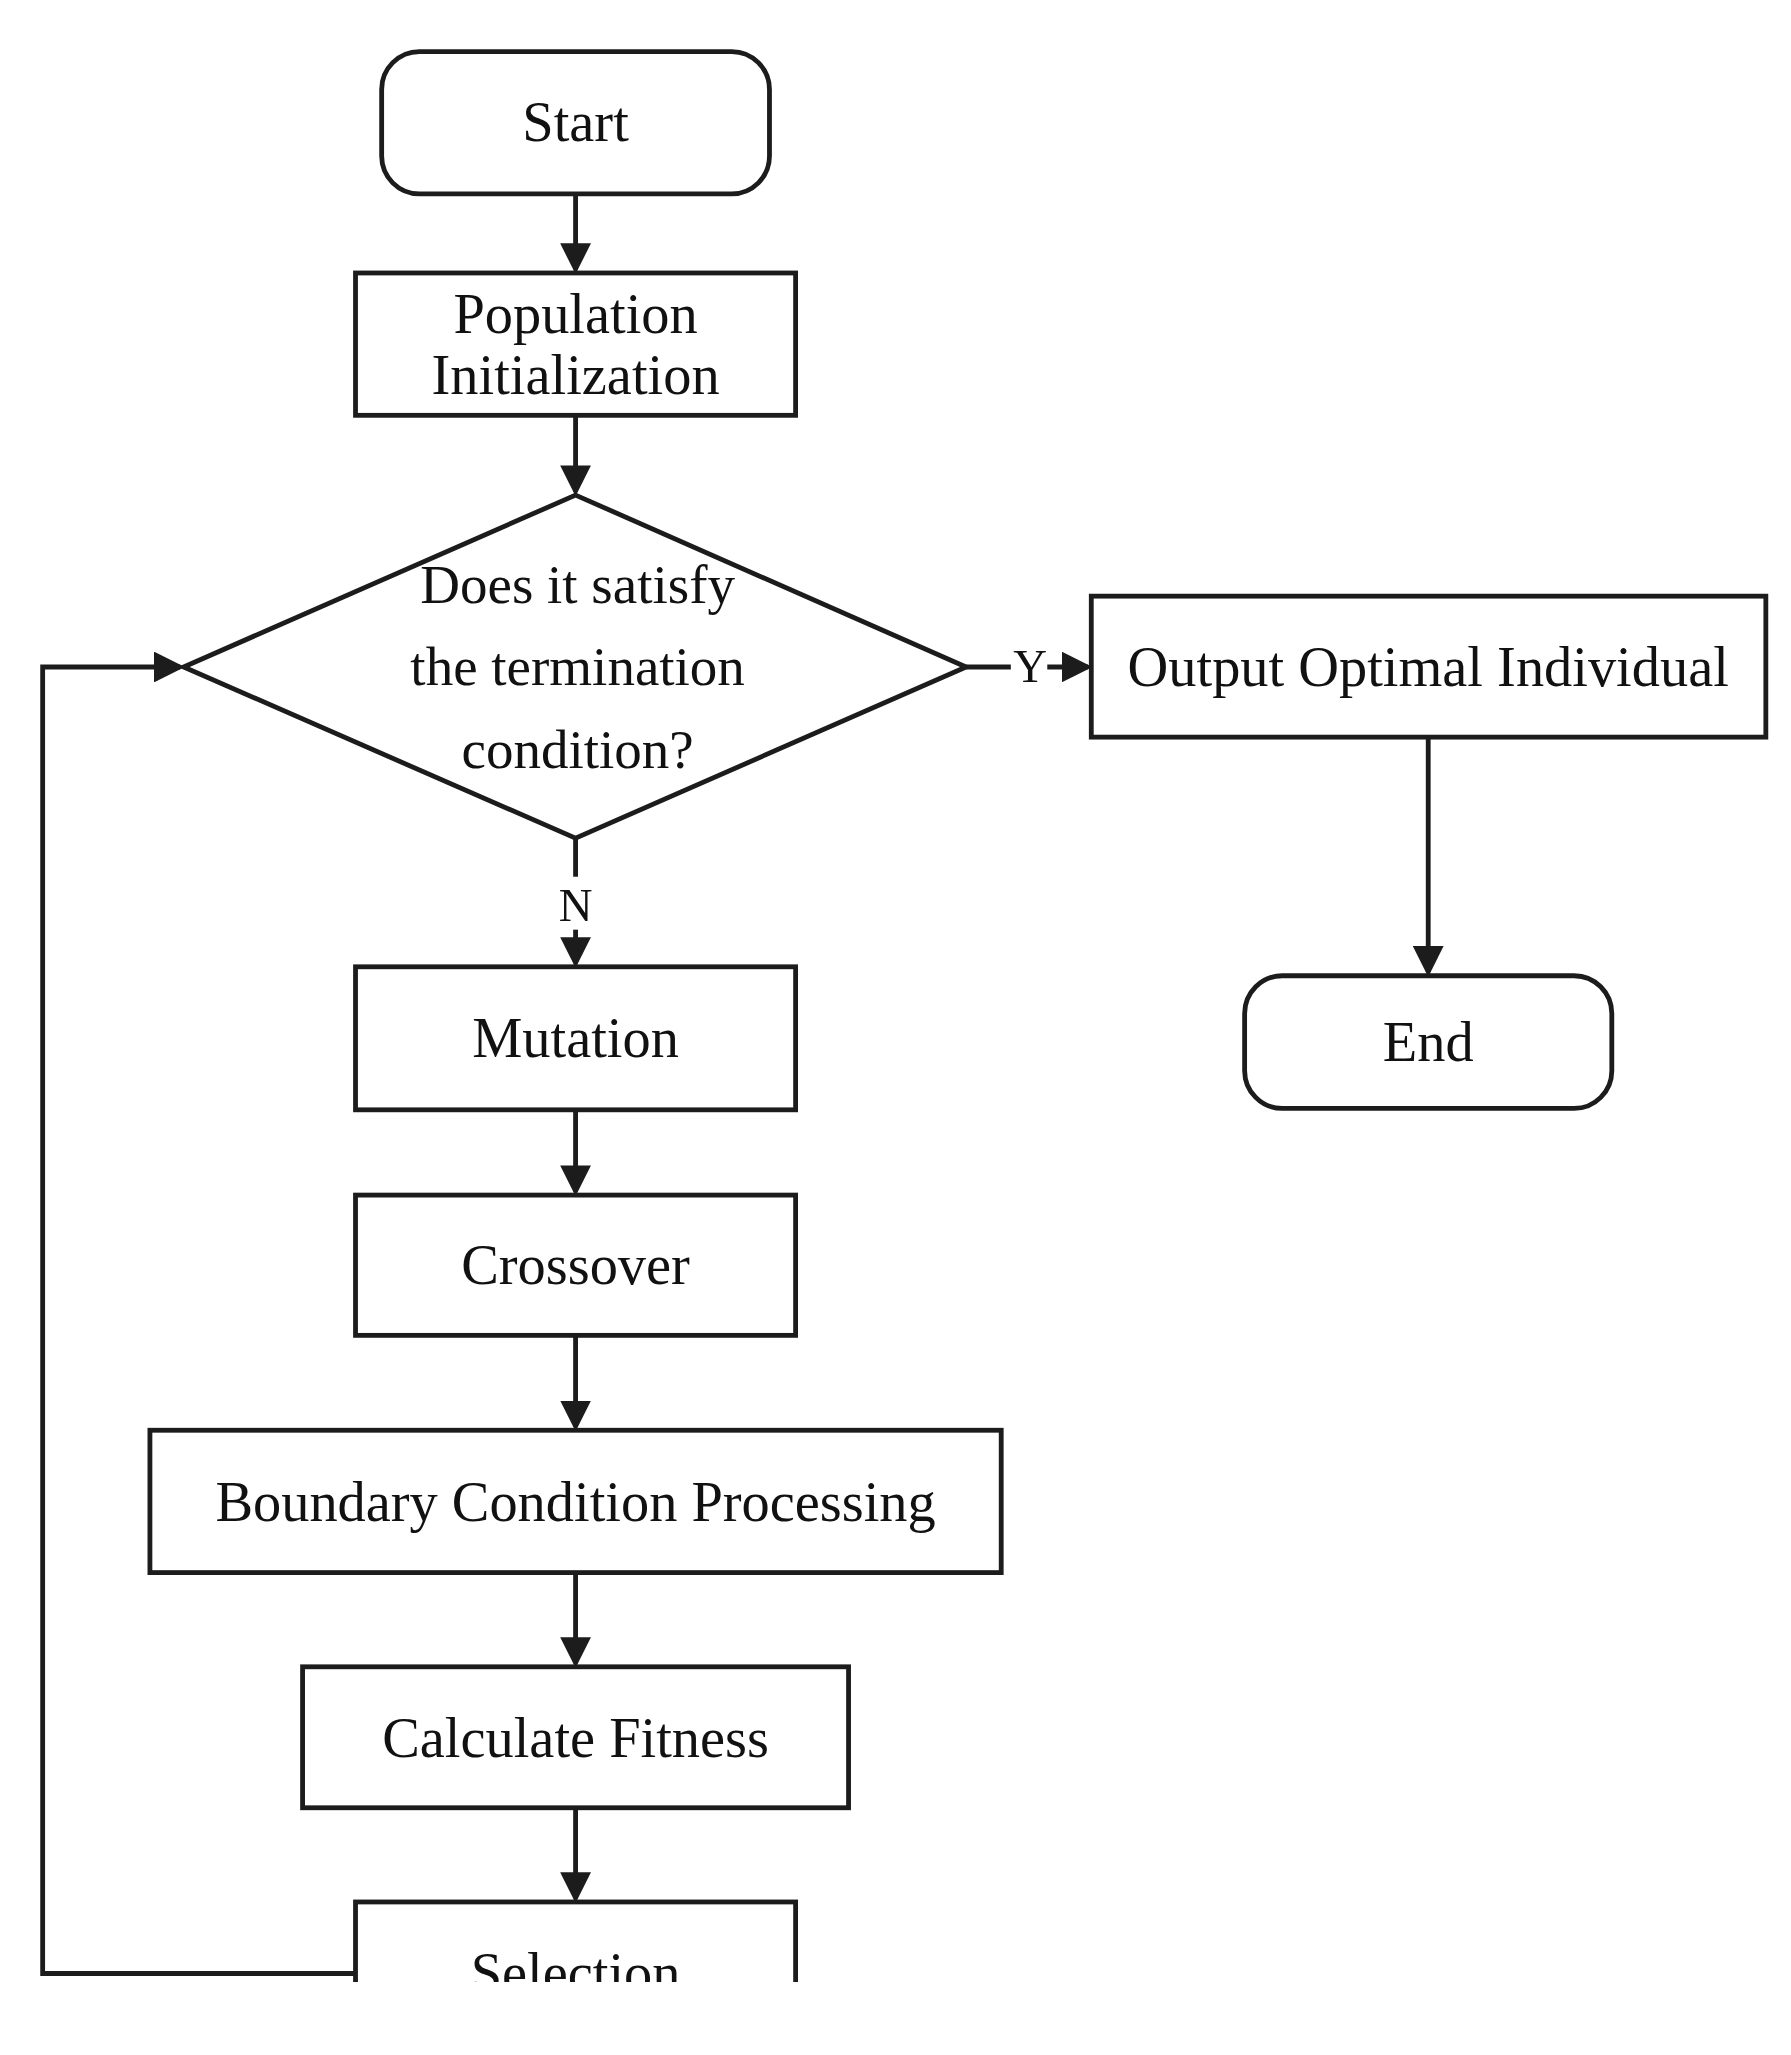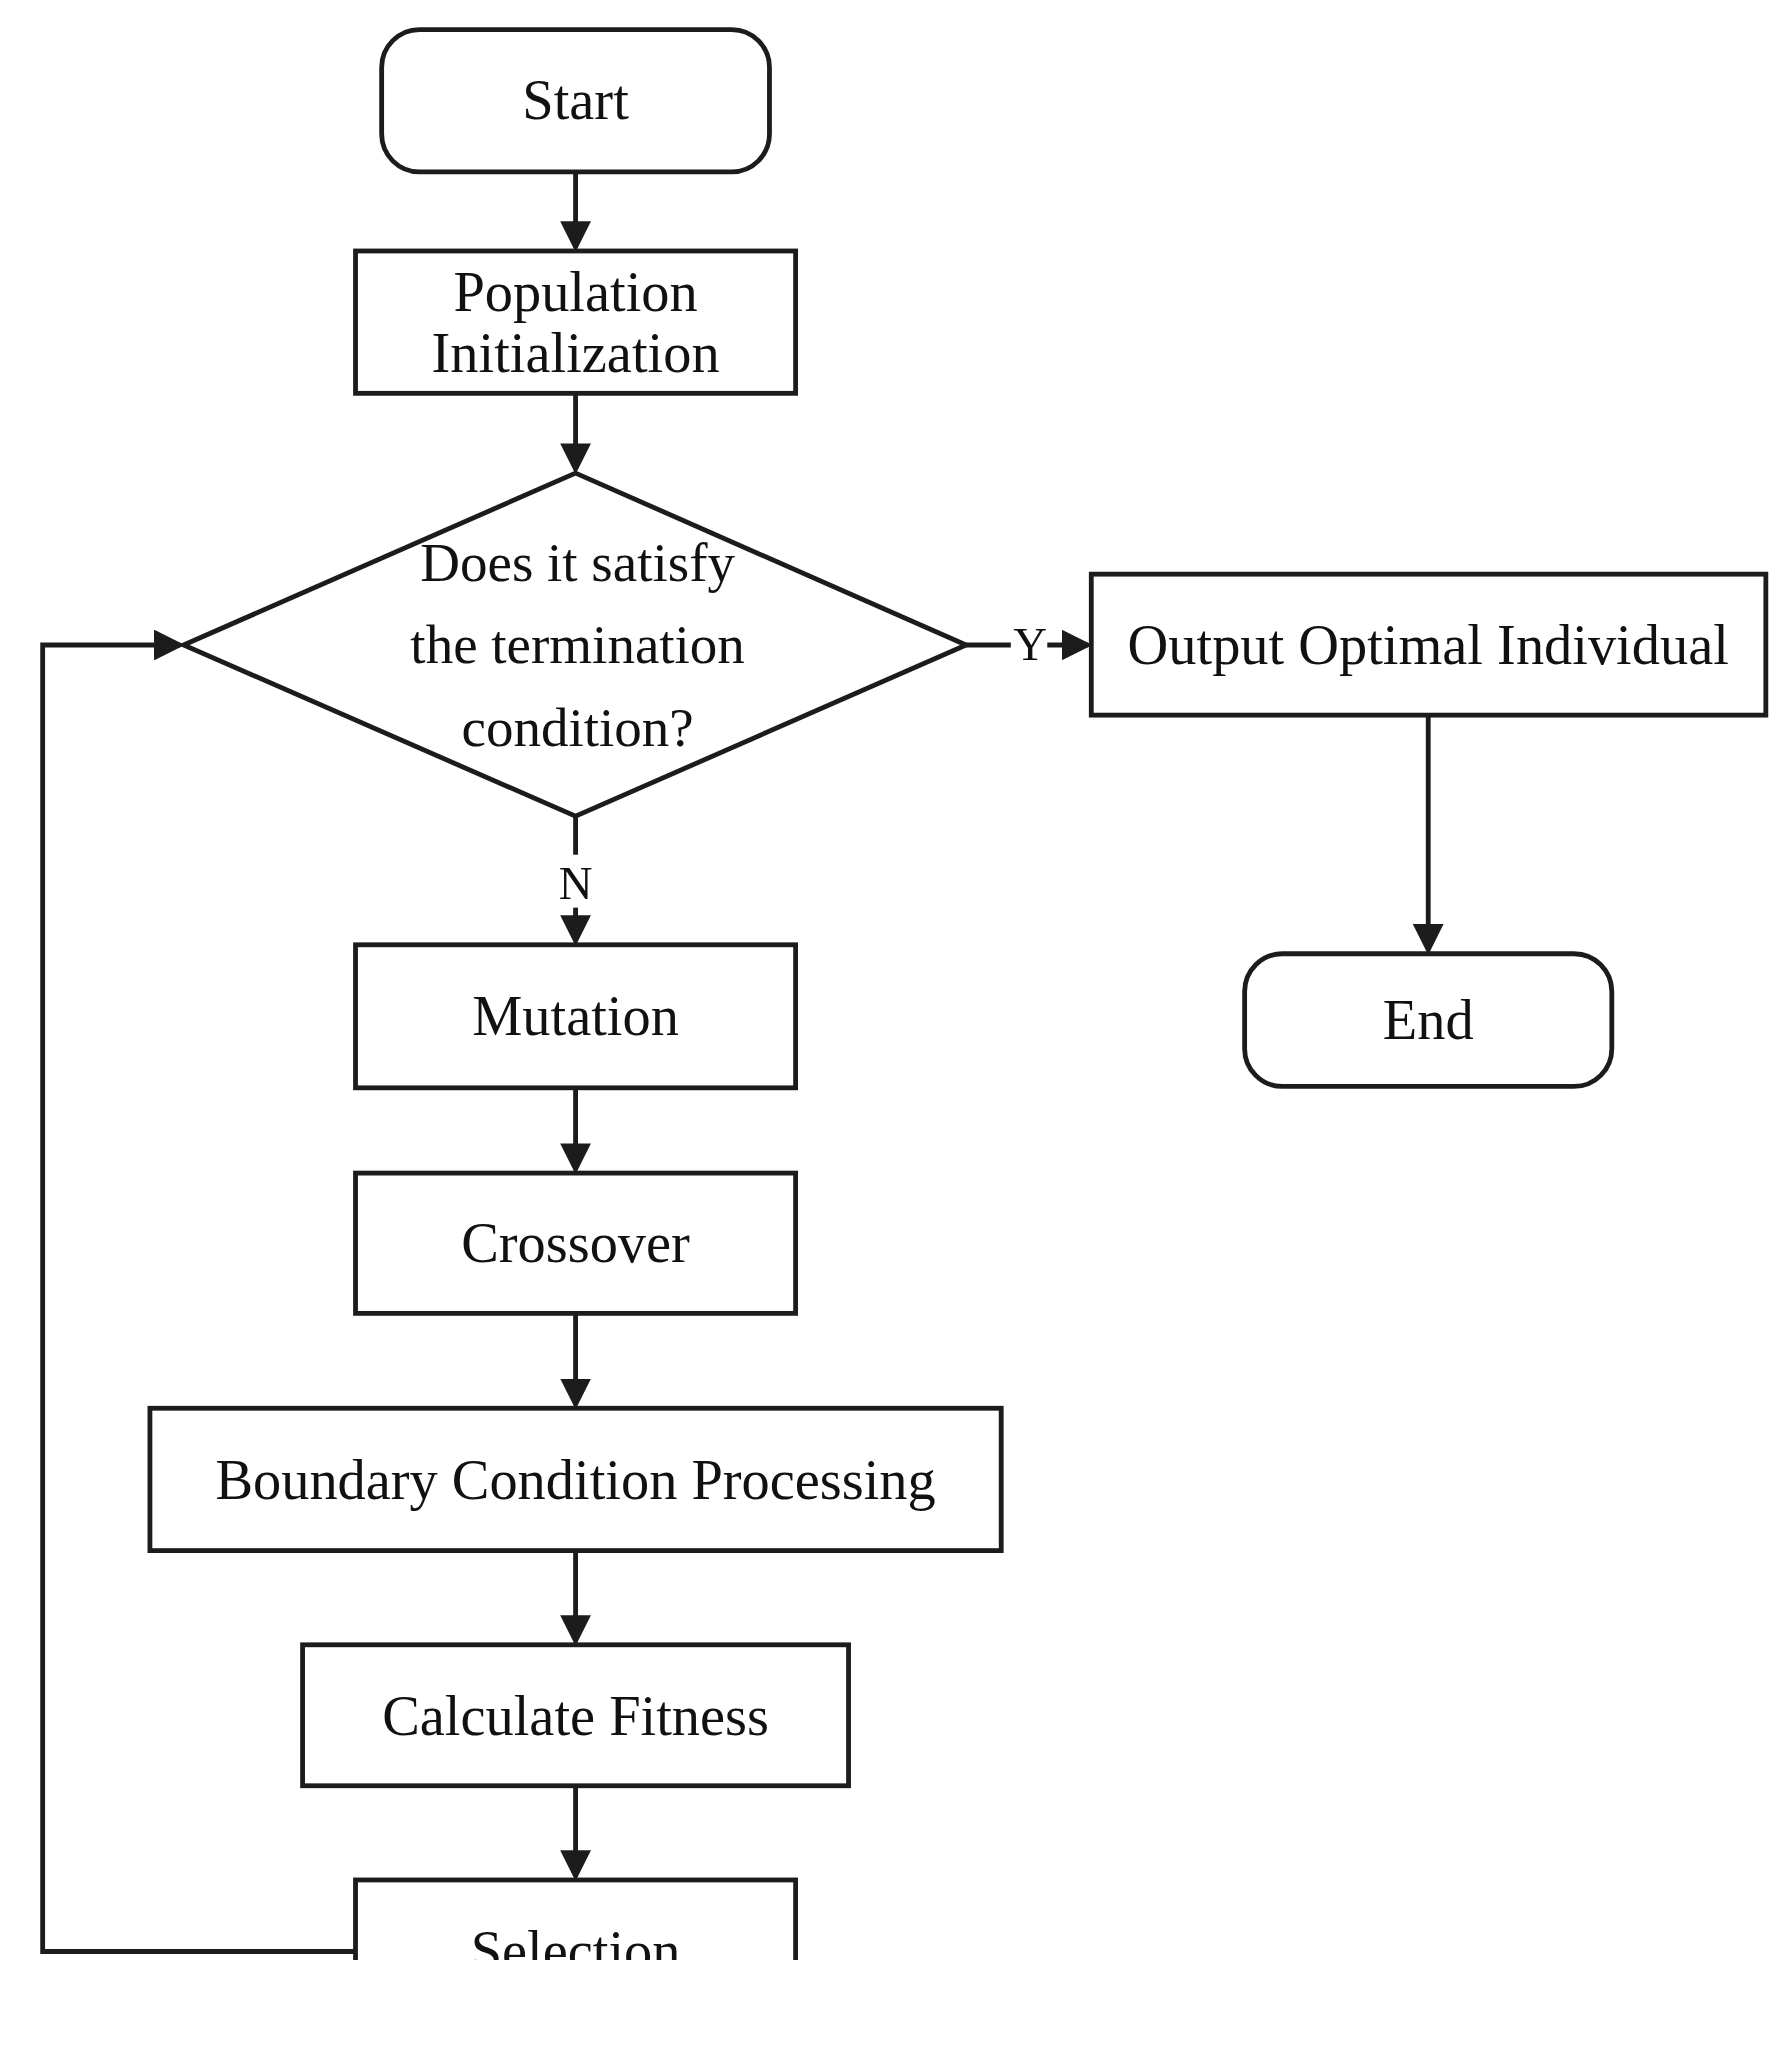--- a/index.html
+++ b/index.html
@@ -6,20 +6,21 @@
     margin: 0;
     padding: 0;
     background: #ffffff;
   }
   .page {
     position: relative;
     width: 1792px;
     height: 1960px;
     background: #ffffff;
     font-family: "Liberation Serif", serif;
+    margin-top: 22px;
   }
   svg text {
     font-family: "Liberation Serif", serif;
     fill: #111111;
   }
   .node-label {
     font-size: 82px;
   }
   .decision-label {
     font-size: 80px;

